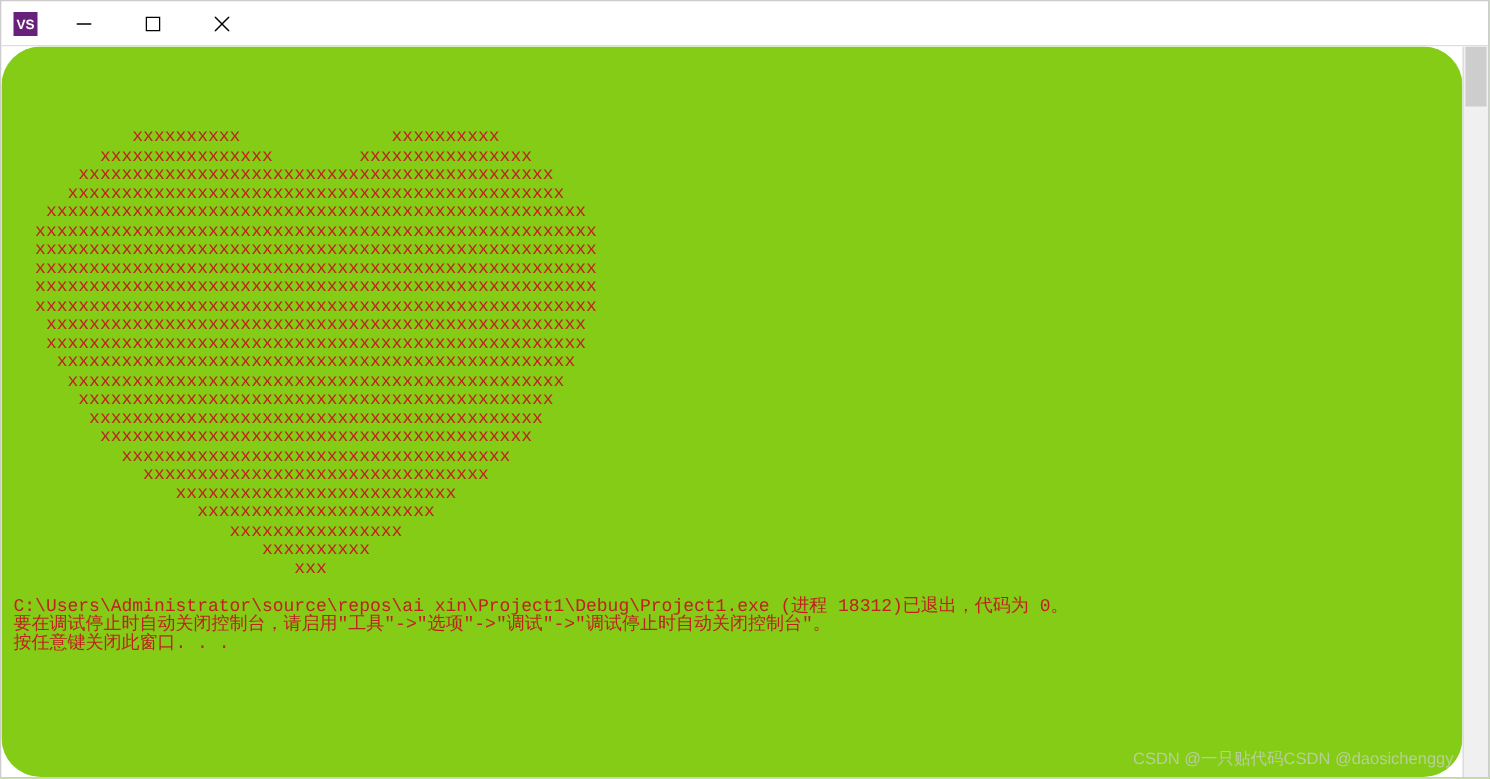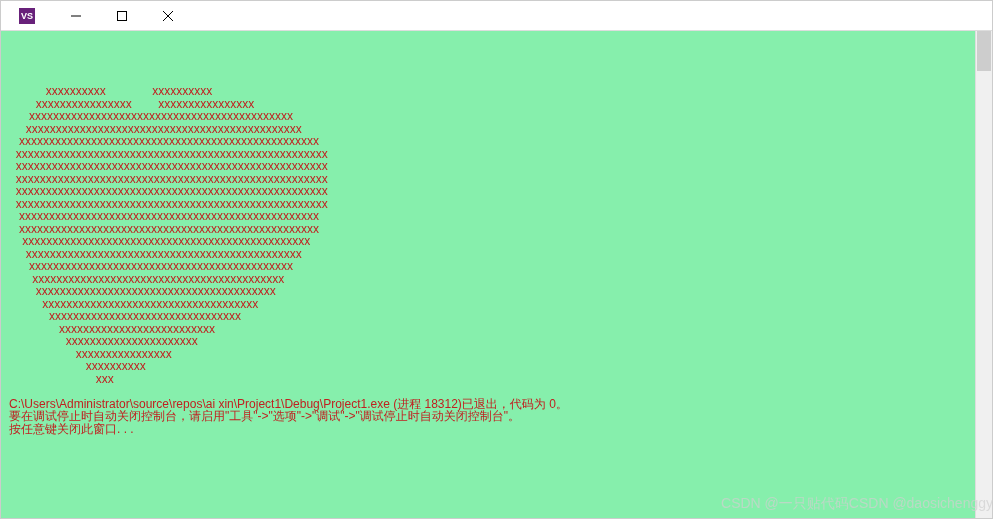--- a/index.html
+++ b/index.html
@@ -27,21 +27,21 @@
       height: 30px;
       background: #fff;
       display: flex;
       align-items: center;
       border-bottom: 1px solid #ddd;
       flex-shrink: 0;
     }
     .titlebar-icon {
       width: 16px;
       height: 16px;
-      margin: 0 18px;
+      margin: 0 8px;
       background: #68217a;
       display: flex;
       align-items: center;
       justify-content: center;
       color: #fff;
       font-size: 9px;
       font-weight: bold;
     }
     .titlebar-title {
       font-size: 12px;
@@ -63,28 +63,29 @@
       cursor: pointer;
     }
     .console-area {
       flex: 1;
       display: flex;
       background: #fff;
       overflow: hidden;
     }
     .console {
       flex: 1;
-      background: #86efac;
+      background: #84cc16;
       color: #c02020;
-      font-family: Liberation Sans, sans-serif;
+      font-family: Liberation Mono, monospace;
       font-size: 12px;
       line-height: 12.5px;
       padding: 4px 8px;
       white-space: pre;
       overflow: hidden;
+      border-radius: 26px;
     }
     .console-line {
       white-space: pre;
     }
     .scrollbar {
       width: 17px;
       background: #f0f0f0;
       border-left: 1px solid #ddd;
       position: relative;
     }
@@ -92,23 +93,23 @@
       position: absolute;
       top: 0;
       left: 1px;
       right: 1px;
       height: 40px;
       background: #cdcdcd;
     }
     .watermark {
       position: absolute;
       bottom: 6px;
-      right: 0;
+      right: 24px;
       color: #d0d0d0;
-      font-size: 14px;
+      font-size: 11px;
       font-family: sans-serif;
       opacity: 0.7;
       pointer-events: none;
     }
   </style>
 </head>
 <body>
 
 <div class="window">
   <div class="titlebar">

